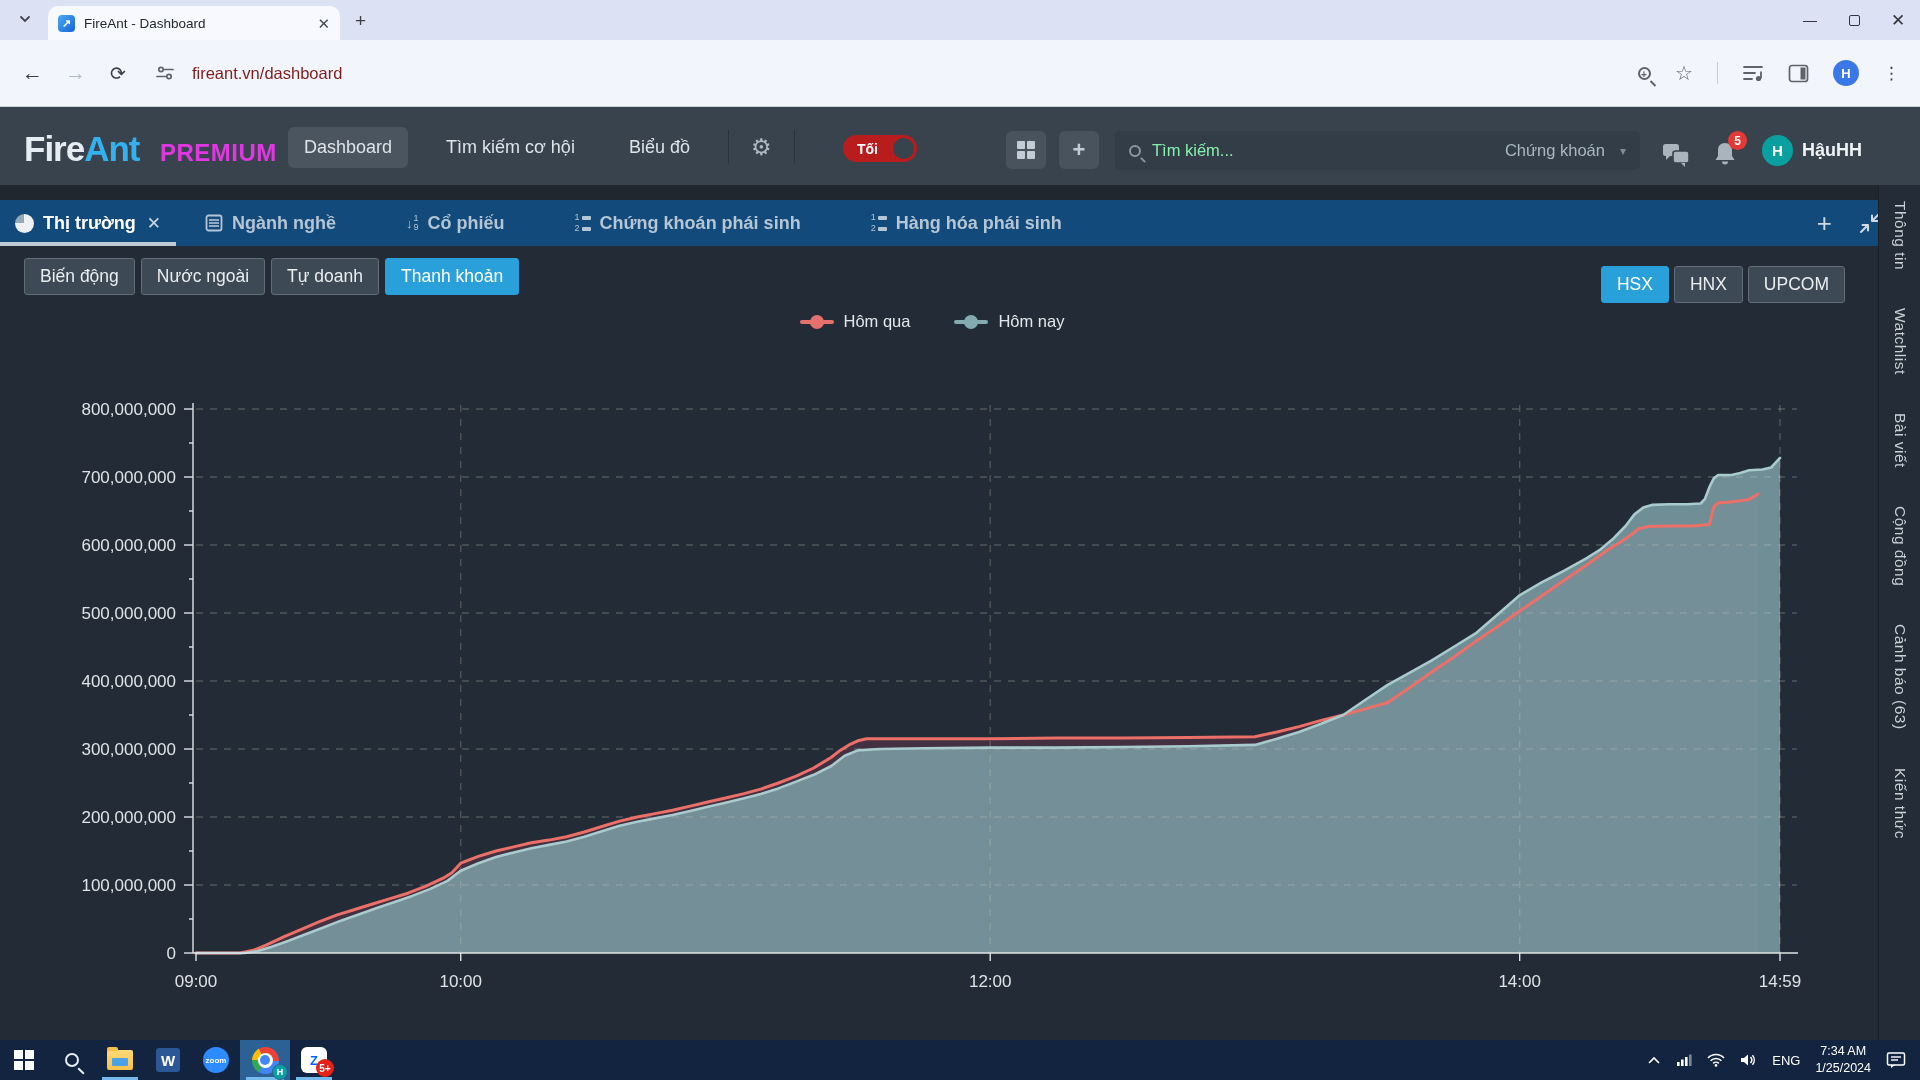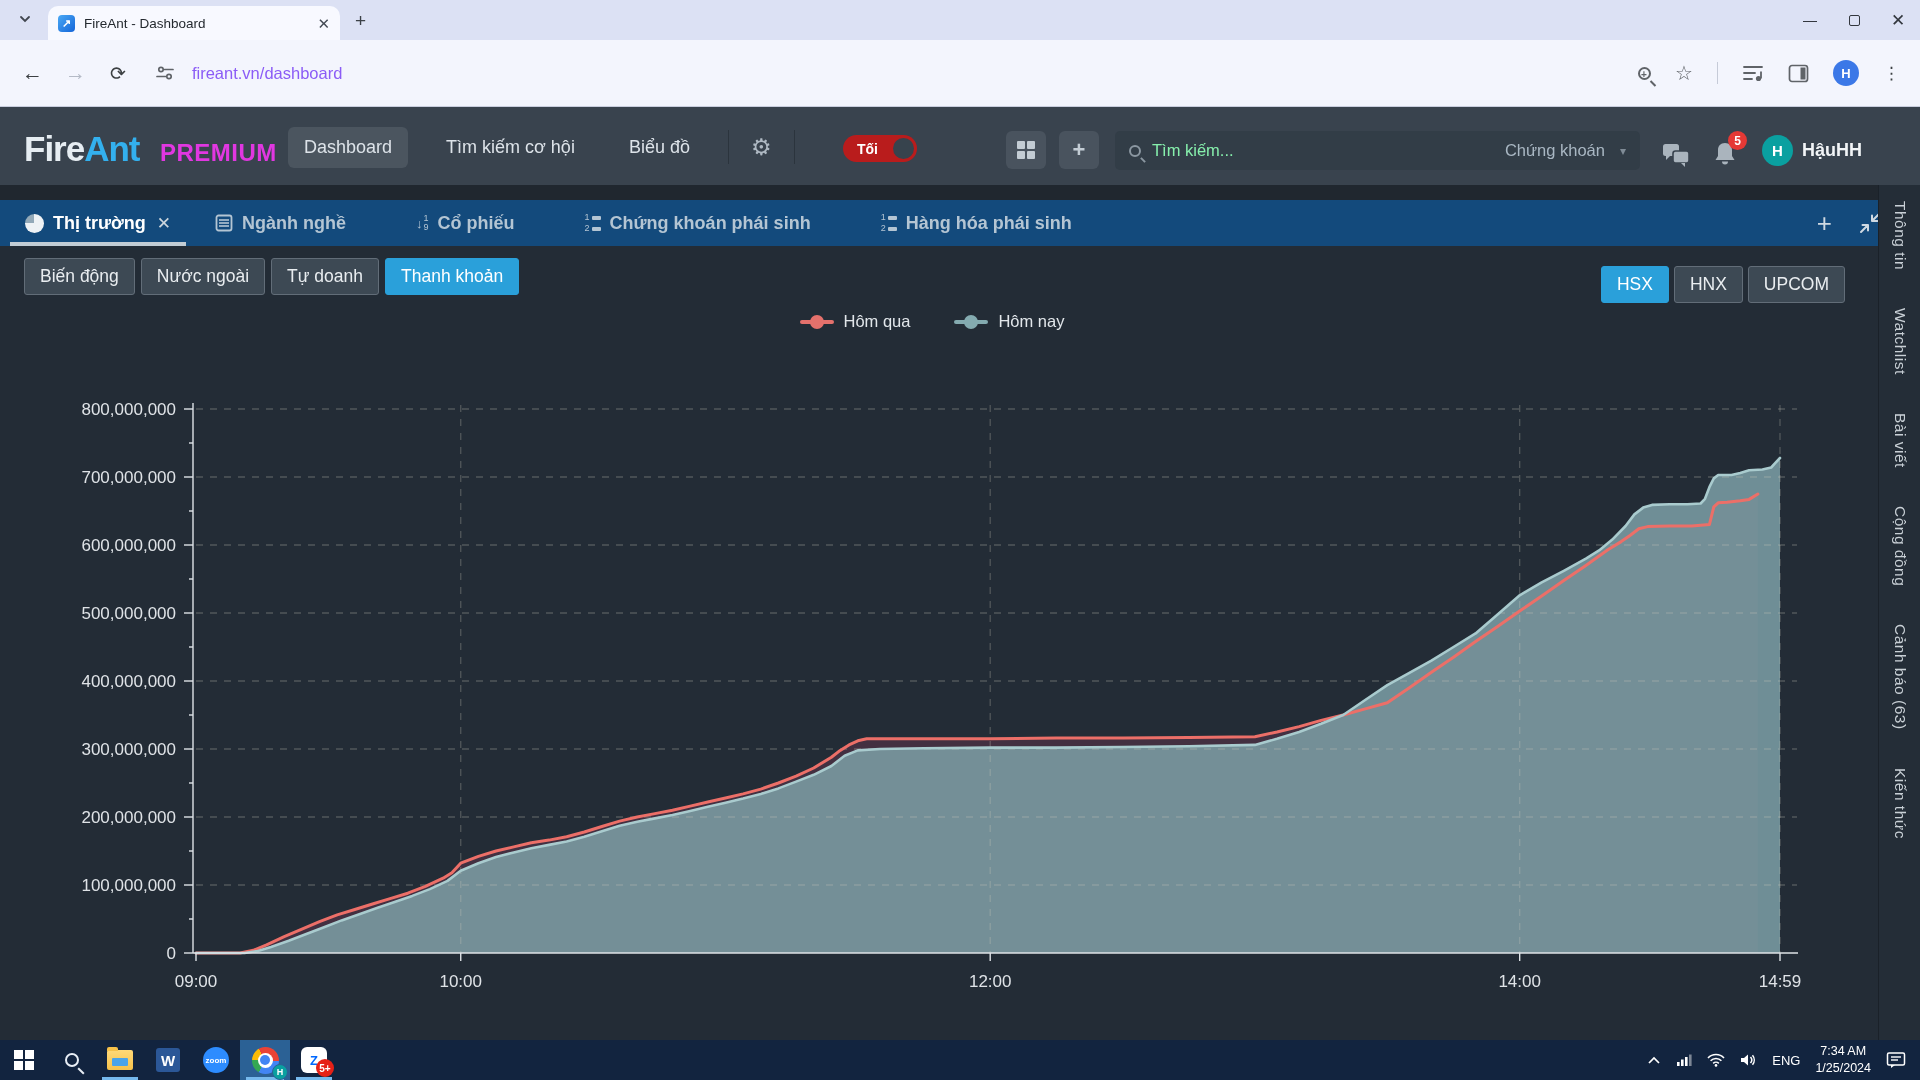--- a/index.html
+++ b/index.html
@@ -20,21 +20,21 @@
   .wincontrols{right:0;top:0;height:40px;display:flex;align-items:center}
   .winbtn{width:44px;height:40px;display:flex;align-items:center;justify-content:center;color:#33373e;font-size:14px}
   .winrestore{width:11px;height:11px;border:1.4px solid #33373e;border-radius:2px}
 
   .toolbar{left:0;top:40px;width:1920px;height:67px;background:#f3f5fd;border-bottom:1px solid #c9cede;
     display:flex;align-items:center}
   .navic{font-size:21px;color:#3c4043;margin-left:22px}
   .navic.dis{color:#b4bac6}
   .reload{font-size:19px;color:#3c4043;margin-left:24px}
   .tune-icon{margin-left:28px}
-  .urltext{font-size:16.5px;color:#8b5cf6;margin-left:16px;flex:1}
+  .urltext{font-size:16.5px;color:#7f1d1d;margin-left:16px;flex:1}
   .tb-right{display:flex;align-items:center;gap:24px;margin-right:20px}
   .lens{width:13px;height:13px;border:2px solid #5f6368;border-radius:50%;position:relative;display:inline-block}
   .lens::after{content:"";position:absolute;width:2px;height:7px;background:#5f6368;left:12px;top:11px;transform:rotate(-45deg)}
   .lens .plus{position:absolute;left:1px;top:0;font-size:10px;color:#5f6368;font-weight:bold}
   .star{font-size:20px;color:#5f6368}
   .tb-sep{width:1px;height:22px;background:#c6cbd8}
   .tb-avatar{width:26px;height:26px;border-radius:50%;background:#3b78e7;color:#fff;font-size:13px;font-weight:bold;
     display:flex;align-items:center;justify-content:center}
   .kebab{font-size:17px;color:#3c4043;letter-spacing:0}
 
@@ -65,21 +65,21 @@
   .chat-icon{left:1662px;top:36px}
   .bell-wrap{left:1712px;top:33px}
   .badge{position:absolute;left:16px;top:-9px;min-width:19px;height:19px;border-radius:50%;background:#e53935;
     color:#fff;font-size:12px;font-weight:bold;display:flex;align-items:center;justify-content:center}
   .hdr-avatar{left:1762px;top:28px;width:31px;height:31px;border-radius:50%;background:#0aa0a0;color:#fff;
     font-size:15px;font-weight:bold;display:flex;align-items:center;justify-content:center}
   .username{left:1802px;top:33px;color:#f2f5f7;font-size:18px;font-weight:bold}
 
   
   .gapstrip{left:0;top:185px;width:1878px;height:15px;background:#20272f}
-  .wtabrow{left:0;top:200px;width:1878px;height:46px;background:#134a7c;display:flex;align-items:center;padding-left:10px}
+  .wtabrow{left:0;top:200px;width:1878px;height:46px;background:#134a7c;display:flex;align-items:center;}
   .wtab{display:flex;align-items:center;gap:9px;height:46px;padding:0 15px;font-size:18px;font-weight:bold;color:#b4c5d3}
   .wtab.active{color:#fff;box-shadow:inset 0 -4px 0 #c2ccd4}
   .pie{width:19px;height:19px;border-radius:50%;background:conic-gradient(#eef2f5 0 272deg,#93a9b8 272deg 360deg)}
   .wclose{font-size:17px;color:#cdd6dd;font-weight:normal;margin-left:2px}
   .numlist{display:flex;flex-direction:column;gap:2px;font-size:9px;color:#b4c5d3;font-weight:normal;line-height:1}
   .numlist .r{display:flex;align-items:center;gap:2px}
   .numlist .b{width:9px;height:4px;background:#b4c5d3;border-radius:1px}
   .sorticon{display:flex;align-items:center;gap:1px}
   .sorticon .ar{font-size:13px;color:#b4c5d3}
   .sorticon .nums{display:flex;flex-direction:column;font-size:9px;line-height:1.05;color:#b4c5d3;font-weight:normal}

